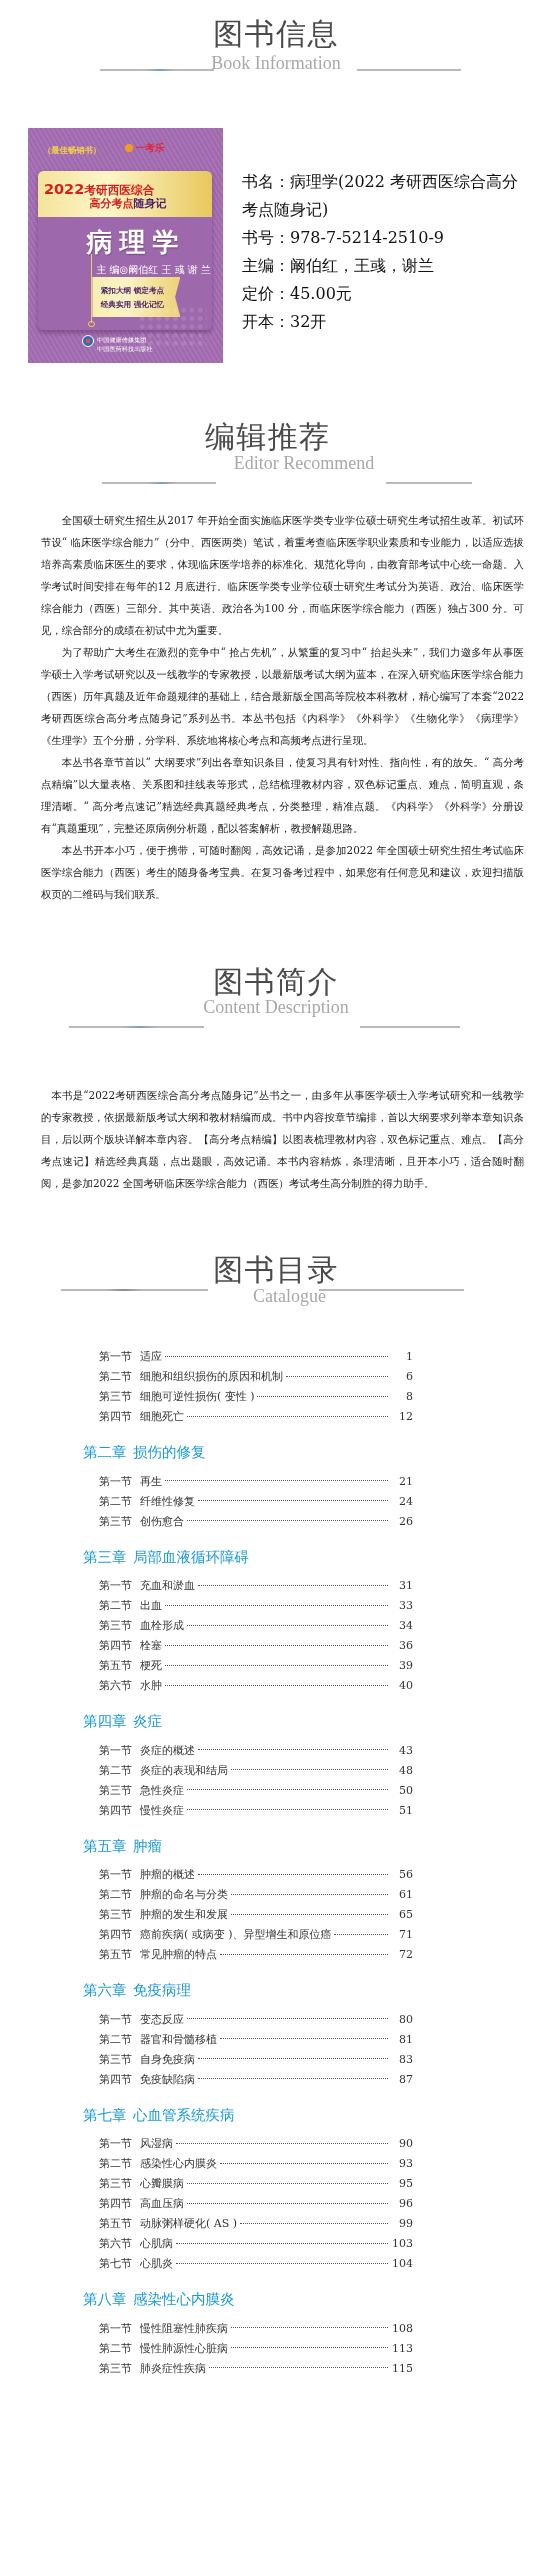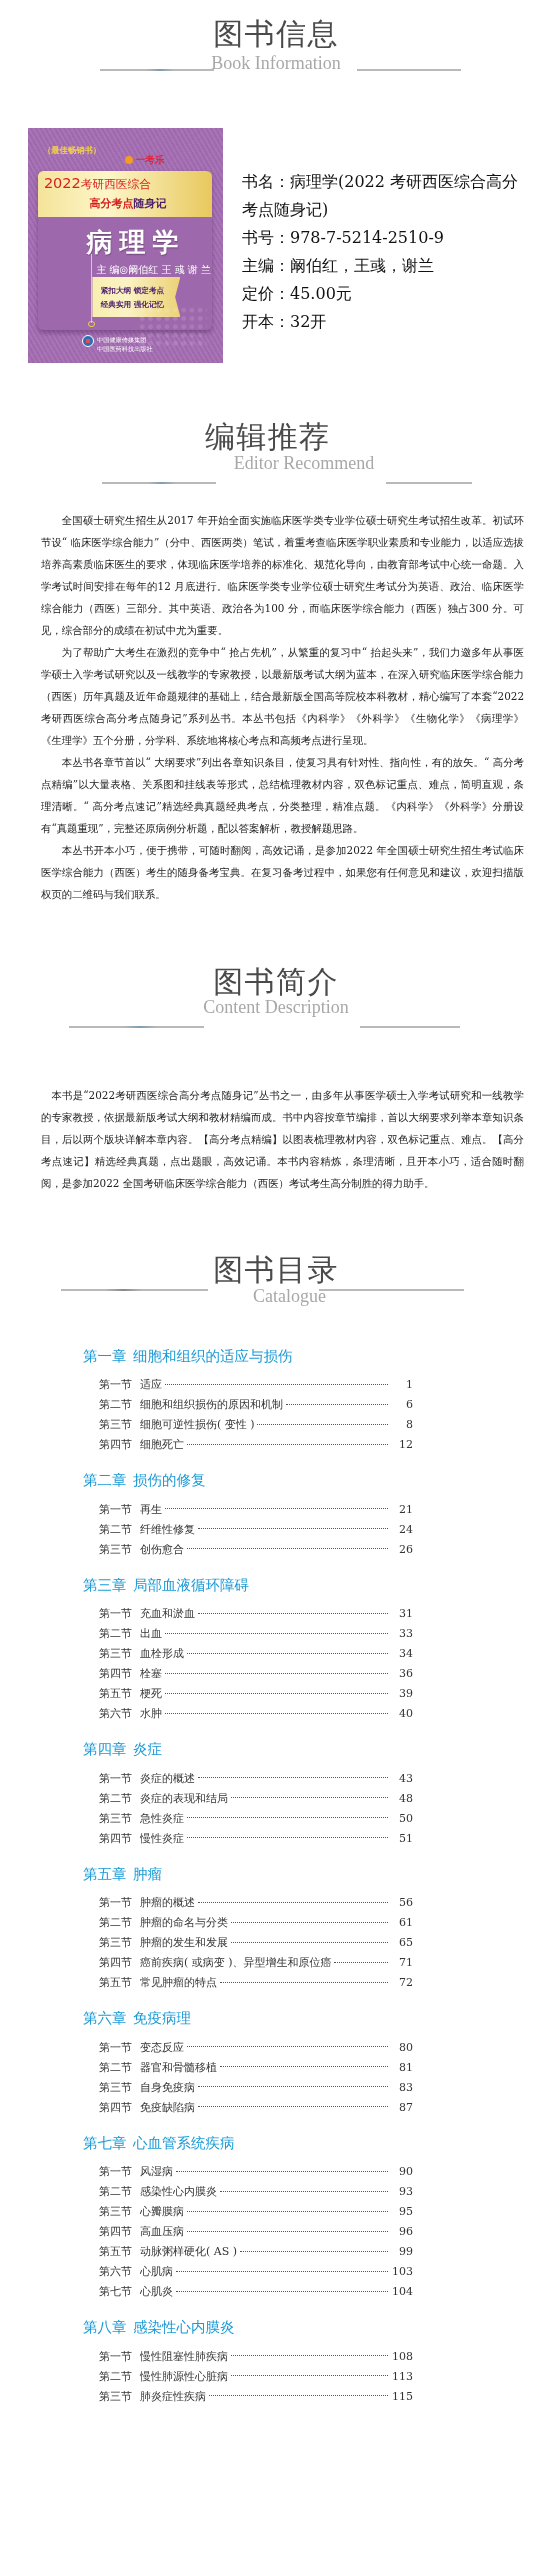--- a/index.html
+++ b/index.html
@@ -35,39 +35,39 @@
     position: absolute; left: 28px; top: 0; width: 195px; height: 235px;
     background: repeating-linear-gradient(60deg, #9f69ad 0 2.1px, #a874b5 2.1px 4.1px);
     overflow: hidden;
   }
   .cover .badge {
     position: absolute; left: 15px; top: 17px; font-size: 8.3px; font-weight: bold;
     color: #f2d24a; font-family: "DejaVu Sans", sans-serif;
   }
   .cover .logo {
     position: absolute; left: 97px; top: 14px; font-size: 9.7px; font-weight: bold;
-    color: #e0263a; font-family: "DejaVu Sans", sans-serif; margin-top: 12px;
+    color: #e0263a; font-family: "DejaVu Sans", sans-serif;
   }
   .cover .logo-sun {
     display: inline-block; width: 8.3px; height: 8.3px; border-radius: 50%;
     background: #f39c1f; margin-right: 2.1px; vertical-align: middle;
   }
   .cover .panel {
     position: absolute; left: 10.4px; top: 43px; width: 174px; height: 159px;
     background: #9e68ac; border-radius: 5.5px;
     box-shadow: 0 2.1px 4.1px rgba(60,20,70,0.35);
   }
   .cover .gold-band {
     position: absolute; left: 0; top: 0; width: 174px; height: 46px;
     background: linear-gradient(90deg, #f4e39a, #fdf6c8 40%, #e8c85e);
     border-radius: 5.5px 5.5px 0 0;
   }
   .cover .gold-line1 {
-    position: absolute; left: 5.5px; top: 4px; font-family: "DejaVu Sans", sans-serif;
-    font-size: 14.5px; font-weight: normal; color: #d61f1f; white-space: nowrap;
+    position: absolute; left: 5.5px; top: 10px; font-family: "DejaVu Sans", sans-serif;
+    font-size: 14.5px; font-weight: bold; color: #d61f1f; white-space: nowrap;
   }
   .cover .gold-line1 .rest { font-size: 11.7px; }
   .cover .gold-line2 {
     position: absolute; left: 51px; top: 25px; font-family: Liberation Sans, sans-serif;
     font-size: 11px; font-weight: bold; color: #d61f1f; white-space: nowrap;
   }
   .cover .gold-line2 .dark { color: #4b1d6b; }
   .cover .big-title {
     position: absolute; left: 48px; top: 54px; font-size: 26px; font-weight: bold;
     color: #fff; letter-spacing: 7px; font-family: "DejaVu Serif", serif;
@@ -244,21 +244,20 @@
   <div class="rule left"></div>
   <div class="rule right"></div>
   <div class="hdr-cat-inner section-header">
     <div class="cn-title">图书目录</div>
     <div class="en-title">Catalogue</div>
   </div>
 </div>
 
 <div class="catalogue" id="catalogue">
     <div class="chapter">
-      <div class="chapter-title" style="color: rgb(26, 154, 214);"><span class="num">第一章</span><span>细胞和组织的适应与损伤</span></div>
       <div class="sections">
         <div class="sec">
           <span class="sec-num">第一节</span>
           <span class="sec-name">适应</span>
           <span class="leader"></span>
           <span class="page">1</span>
         </div>
         <div class="sec">
           <span class="sec-num">第二节</span>
           <span class="sec-name">细胞和组织损伤的原因和机制</span>

